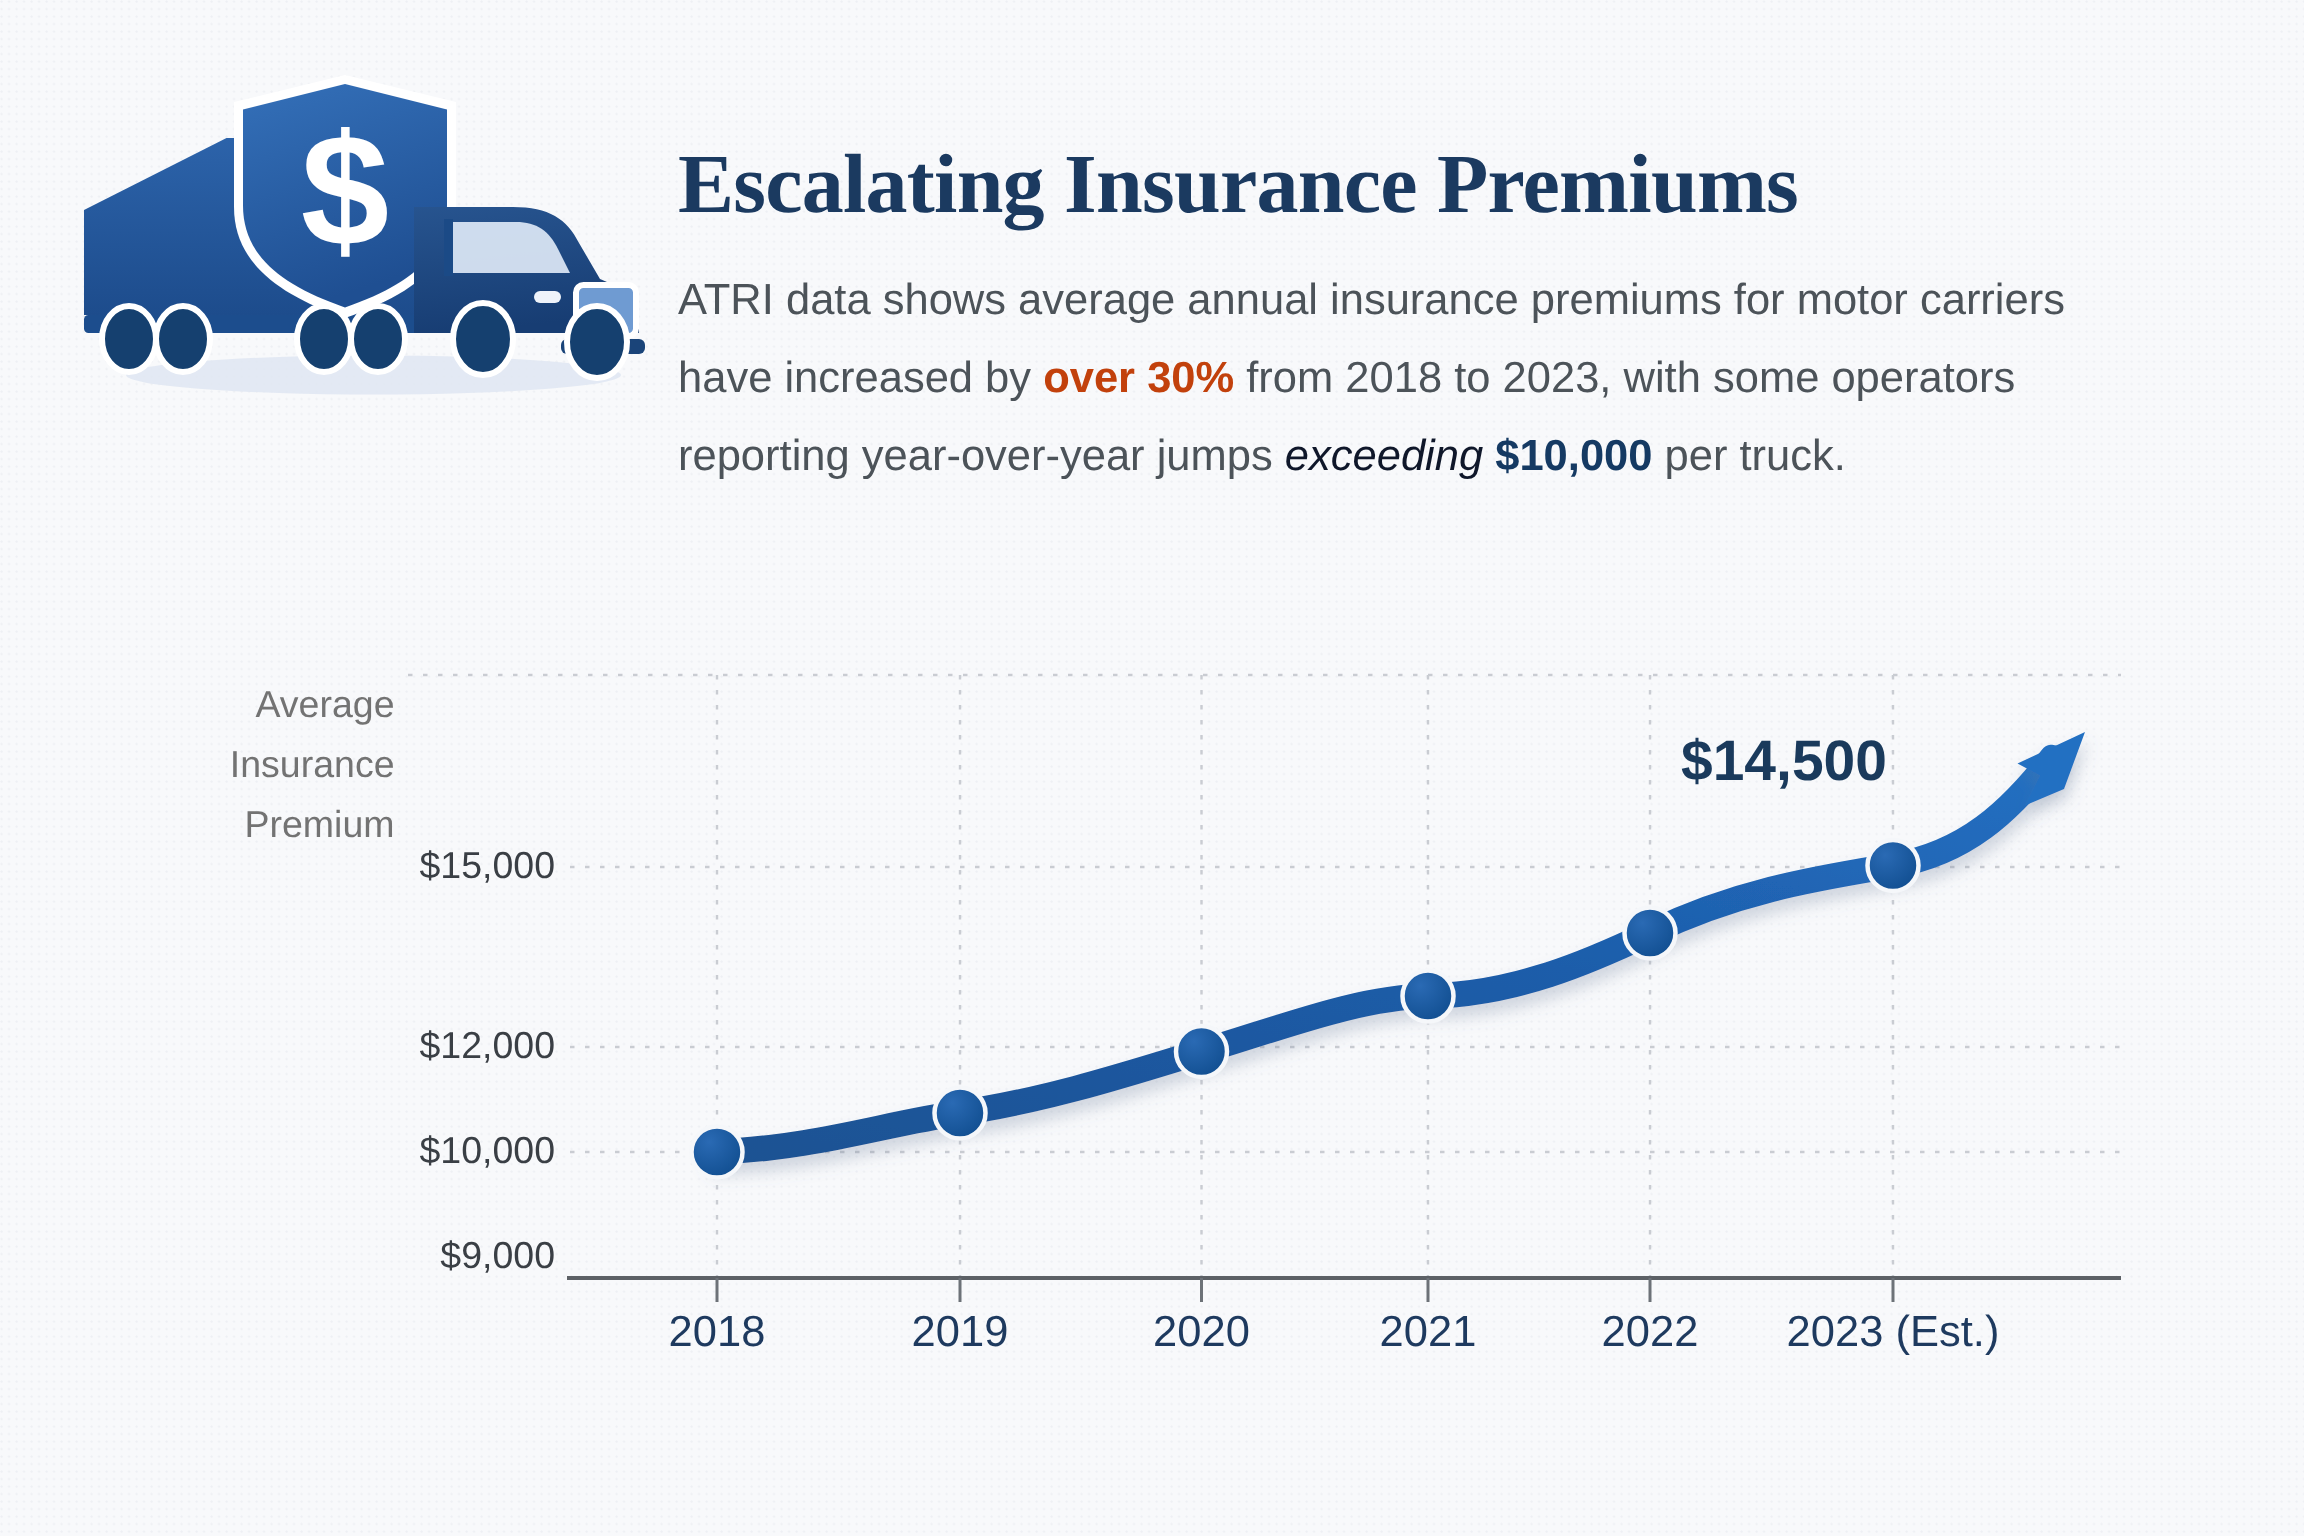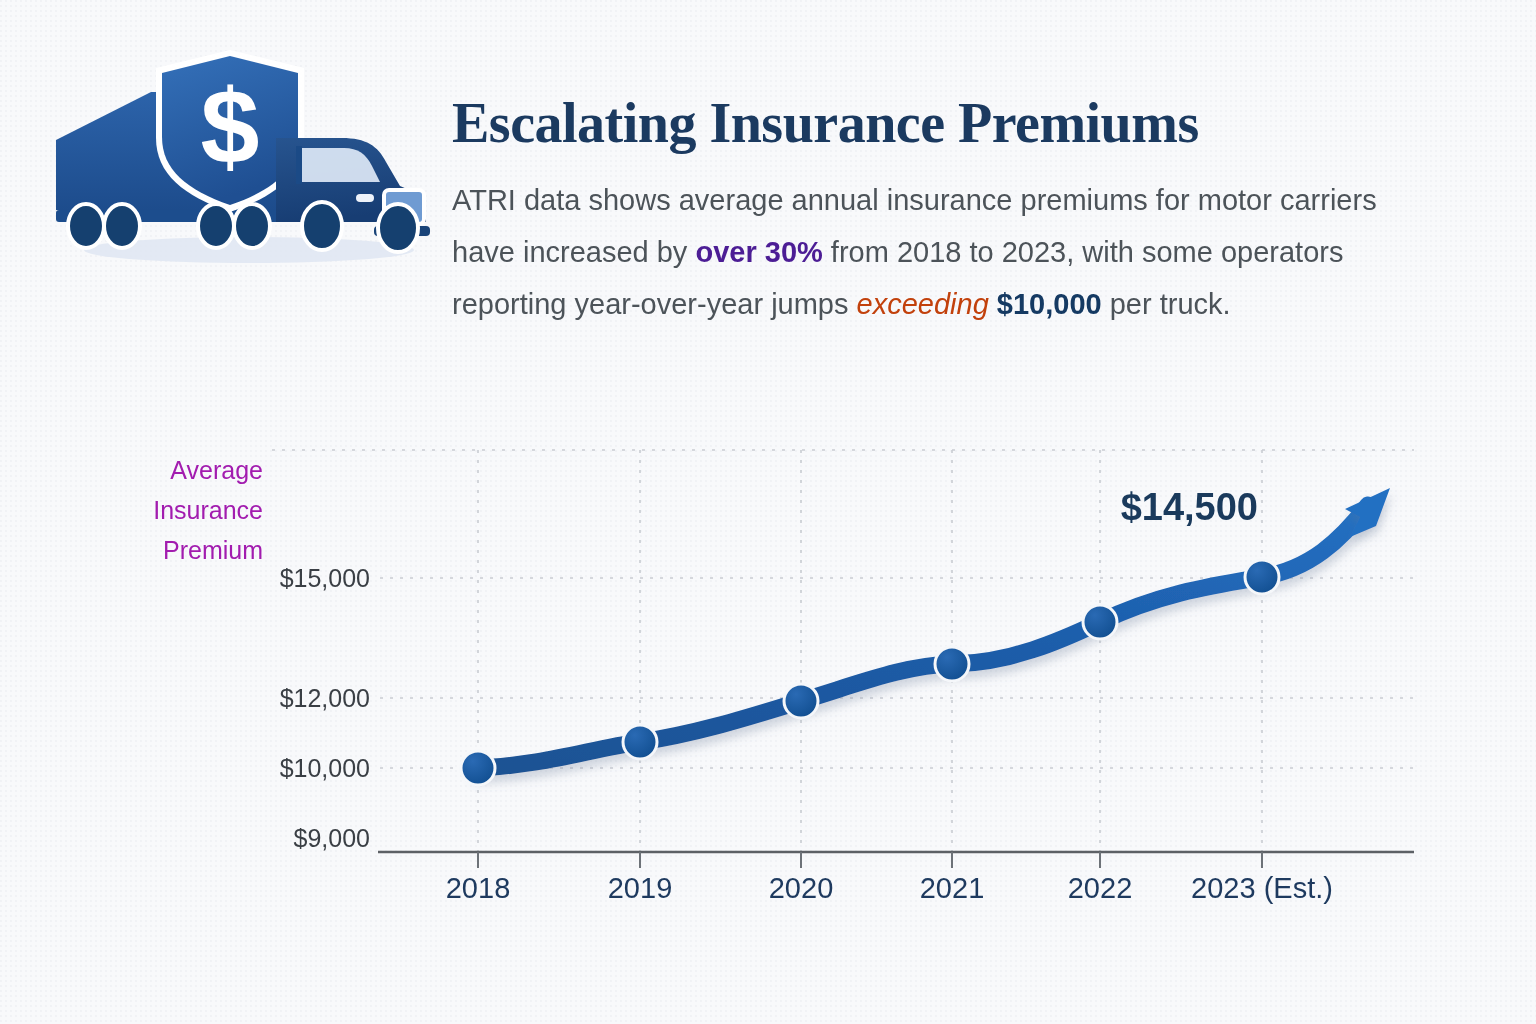--- a/index.html
+++ b/index.html
@@ -68,27 +68,27 @@
   .lede {
     margin-top: 20px;
     font-family: "Liberation Sans", sans-serif;
     font-size: 29px;
     line-height: 52px;
     color: #4c5359;
     max-width: 985px;
   }
 
   .lede b {
-    color: #4c1d95;
+    color: #c2410c;
     font-weight: bold;
   }
 
   .lede i {
     font-style: italic;
-    color: #c2410c;
+    color: #0f172a;
   }
 
   .lede .emph-money {
     color: #153a63;
     font-weight: bold;
     font-style: normal;
   }
 
   
   .chart-block {
@@ -119,21 +119,21 @@
   }
 
   .y-axis-title {
     position: absolute;
     left: 88px;
     top: 105px;
     width: 175px;
     text-align: right;
     font-size: 25px;
     line-height: 40px;
-    color: #a21caf;
+    color: #737373;
   }
 
   .ytick {
     position: absolute;
     width: 120px;
     text-align: right;
     font-size: 25px;
     color: #3a3f45;
     transform: translateY(-50%);
   }

